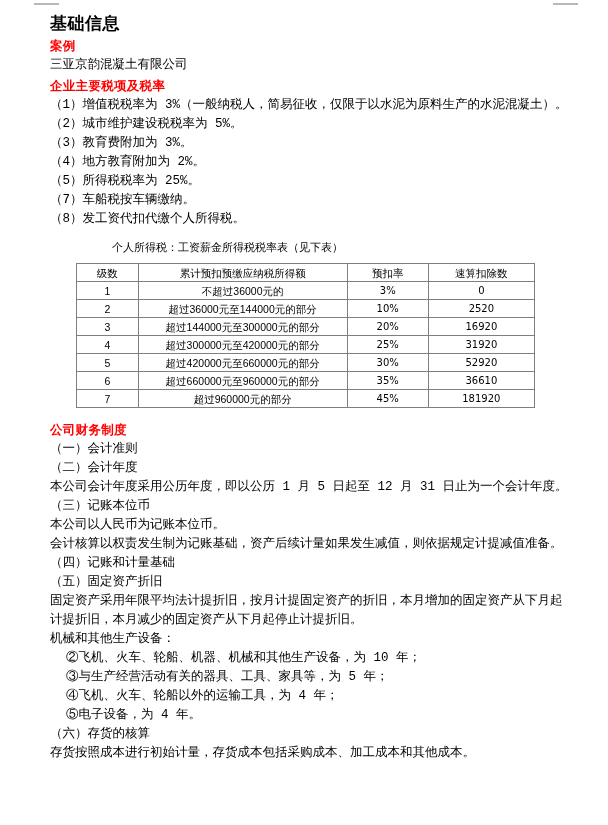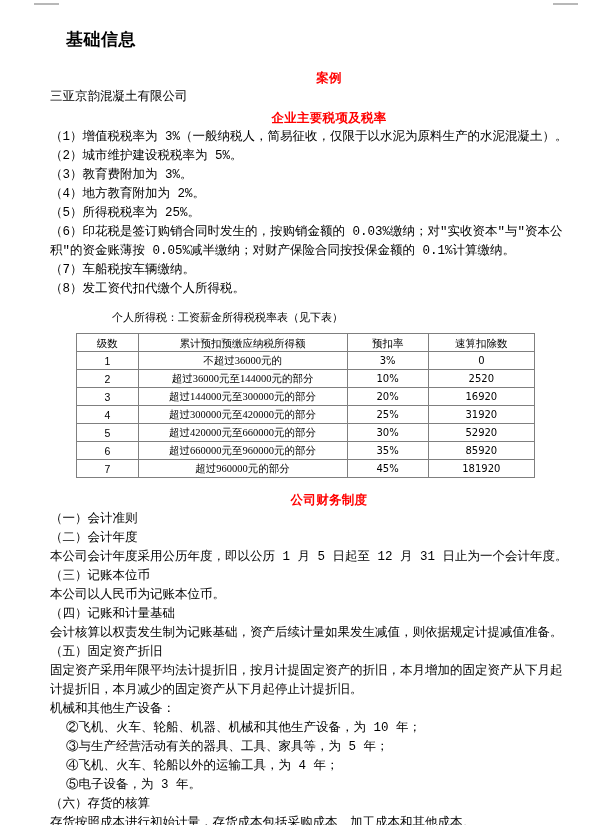--- a/index.html
+++ b/index.html
@@ -31,33 +31,32 @@
     left: 0;
     top: 0;
     width: 608px;
     padding: 0;
   }
 
   .title {
     font-size: 17px;
     font-weight: bold;
     color: #000000;
-    margin: 16px;
+    margin: 0;
     padding: 12px 0 0 50px;
     letter-spacing: 0.5px;
   }
 
   .red-head {
     color: #FF0000;
     font-weight: bold;
     font-size: 12.5px;
     margin: 0;
     padding: 6px 0 1px 50px;
     letter-spacing: 0.3px;
-    text-align: center;
   }
   .red-head.tight { padding-top: 3px; }
   .red-head.spaced { padding-top: 14px; }
 
   .line {
     font-size: 12.5px;
     line-height: 19px;
     margin: 0;
     padding: 0 28px 0 50px;
     color: #000000;
@@ -96,21 +95,21 @@
     text-align: center;
     font-weight: normal;
     line-height: 14px;
     color: #000000;
     height: 15px;
   }
   table.rate-table th {
     font-size: 10.5px;
   }
   td.c-level   { width: 58px; }
-  td.c-bracket { width: 215px; font-family: Liberation Serif, serif; }
+  td.c-bracket { width: 215px; }
   td.c-rate    { width: 78px; font-family: "DejaVu Sans", sans-serif; font-size: 10px; }
   td.c-deduct  { width: 104px; font-family: "DejaVu Sans", sans-serif; font-size: 10px; }
 </style>
 </head>
 <body>
 
 <div class="crop-mark left"></div>
 <div class="crop-mark right"></div>
 
 <div class="page">
@@ -120,21 +119,20 @@
   <div class="red-head tight">案例</div>
   <div class="line">三亚京韵混凝土有限公司</div>
 
   <div class="red-head tight">企业主要税项及税率</div>
 
   <div class="line hang">（1）增值税税率为 3%（一般纳税人，简易征收，仅限于以水泥为原料生产的水泥混凝土）。</div>
   <div class="line hang">（2）城市维护建设税税率为 5%。</div>
   <div class="line hang">（3）教育费附加为 3%。</div>
   <div class="line hang">（4）地方教育附加为 2%。</div>
   <div class="line hang">（5）所得税税率为 25%。</div>
-  <div class="line hang">（6）印花税是签订购销合同时发生的，按购销金额的 0.03%缴纳；对"实收资本"与"资本公积"的资金账薄按 0.05%减半缴纳；对财产保险合同按投保金额的 0.1%计算缴纳。</div>
   <div class="line hang">（7）车船税按车辆缴纳。</div>
   <div class="line hang">（8）发工资代扣代缴个人所得税。</div>
 
   <div class="line caption">个人所得税：工资薪金所得税税率表（见下表）</div>
 
   <div class="table-wrap">
     <table class="rate-table">
       <thead>
         <tr>
           <th class="c-level">级数</th>
@@ -171,21 +169,21 @@
         <tr>
           <td class="c-level">5</td>
           <td class="c-bracket">超过420000元至660000元的部分</td>
           <td class="c-rate">30%</td>
           <td class="c-deduct">52920</td>
         </tr>
         <tr>
           <td class="c-level">6</td>
           <td class="c-bracket">超过660000元至960000元的部分</td>
           <td class="c-rate">35%</td>
-          <td class="c-deduct">85920</td>
+          <td class="c-deduct">36610</td>
         </tr>
         <tr>
           <td class="c-level">7</td>
           <td class="c-bracket">超过960000元的部分</td>
           <td class="c-rate">45%</td>
           <td class="c-deduct">181920</td>
         </tr>
       </tbody>
     </table>
   </div>
@@ -193,29 +191,29 @@
   <div class="red-head spaced">公司财务制度</div>
 
   <div class="line hang">（一）会计准则</div>
 
   <div class="line hang">（二）会计年度</div>
   <div class="line hang">本公司会计年度采用公历年度，即以公历 1 月 5 日起至 12 月 31 日止为一个会计年度。</div>
 
   <div class="line hang">（三）记账本位币</div>
   <div class="line hang">本公司以人民币为记账本位币。</div>
 
+  <div class="line hang">会计核算以权责发生制为记账基础，资产后续计量如果发生减值，则依据规定计提减值准备。</div>
   <div class="line hang">（四）记账和计量基础</div>
-  <div class="line hang">会计核算以权责发生制为记账基础，资产后续计量如果发生减值，则依据规定计提减值准备。</div>
 
   <div class="line hang">（五）固定资产折旧</div>
   <div class="line hang">固定资产采用年限平均法计提折旧，按月计提固定资产的折旧，本月增加的固定资产从下月起计提折旧，本月减少的固定资产从下月起停止计提折旧。</div>
 
   <div class="line hang">机械和其他生产设备：</div>
 
   <div class="line sub">②飞机、火车、轮船、机器、机械和其他生产设备，为 10 年；</div>
   <div class="line sub">③与生产经营活动有关的器具、工具、家具等，为 5 年；</div>
   <div class="line sub">④飞机、火车、轮船以外的运输工具，为 4 年；</div>
-  <div class="line sub">⑤电子设备，为 3 年。</div>
+  <div class="line sub">⑤电子设备，为 4 年。</div>
 
   <div class="line hang">（六）存货的核算</div>
   <div class="line hang">存货按照成本进行初始计量，存货成本包括采购成本、加工成本和其他成本。</div>
 
 </div>
 
 </body></html>

